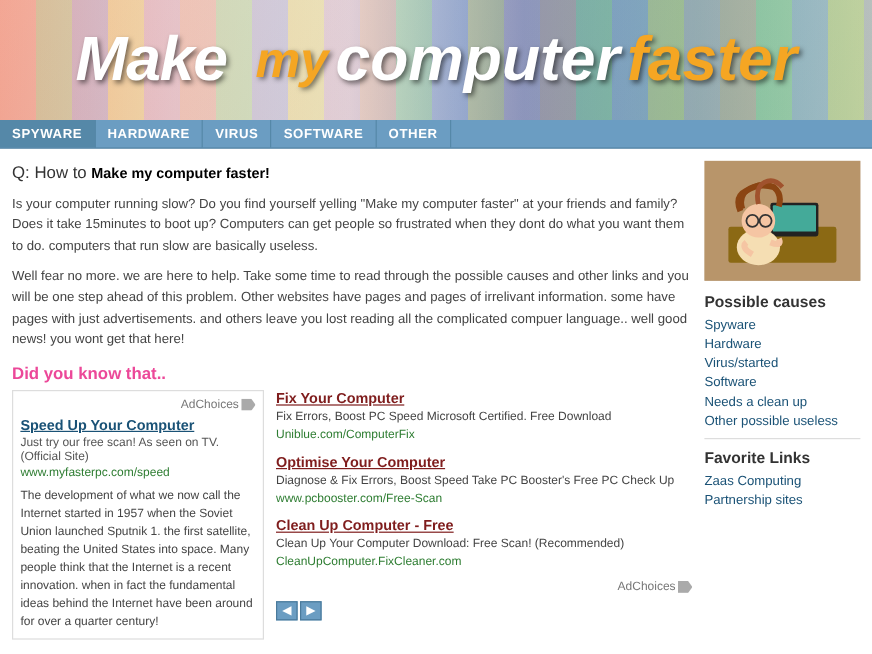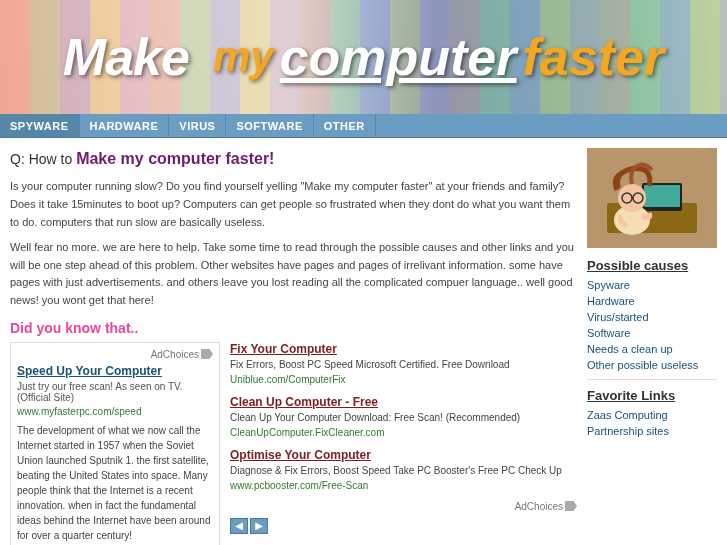--- a/index.html
+++ b/index.html
@@ -1,21 +1,21 @@
 <!DOCTYPE html>
 <html><head>
   <meta charset="utf-8">
   <style>
     * { margin: 0; padding: 0; box-sizing: border-box; }
     body { font-family: Arial, sans-serif; font-size: 12px; background: #fff; width: 727px; overflow-x: hidden; }
 
     
     #header-banner {
       width: 727px;
-      height: 114px;
+      height: 100px;
       background: linear-gradient(135deg, #e8e8e8 0%, #d0d0d0 100%);
       position: relative;
       overflow: hidden;
       display: flex;
       align-items: center;
       justify-content: center;
     }
     #header-banner .colorful-bg {
       position: absolute;
       top: 0; left: 0; right: 0; bottom: 0;
@@ -48,21 +48,20 @@
       margin-left: 24px;
     }
     .title-computer {
       font-size: 52px;
       font-weight: 900;
       color: #fff;
       text-shadow: 2px 2px 4px rgba(0,0,0,0.5);
       font-style: italic;
       font-family: Impact, Arial Black, sans-serif;
       margin-left: 6px;
-      text-decoration: underline;
     }
     .title-faster {
       font-size: 52px;
       font-weight: 900;
       color: #f5a623;
       text-shadow: 2px 2px 4px rgba(0,0,0,0.5);
       font-style: italic;
       font-family: Impact, Arial Black, sans-serif;
       margin-left: 6px;
     }
@@ -105,22 +104,22 @@
     }
 
     
     .q-heading {
       font-size: 14px;
       color: #333;
       margin-bottom: 8px;
       line-height: 1.4;
     }
     .q-heading strong {
-      font-size: 16px;
-      color: #701a75;
+      font-size: 12px;
+      color: #000000;
     }
 
     .intro-text {
       font-size: 11px;
       color: #444;
       line-height: 1.6;
       margin-bottom: 8px;
     }
 
     .did-you-know {
@@ -252,21 +251,20 @@
       overflow: hidden;
       position: relative;
     }
 
     .sidebar-section-title {
       font-size: 13px;
       font-weight: bold;
       color: #333;
       margin-bottom: 6px;
       margin-top: 2px;
-      text-decoration: underline;
     }
     .sidebar-link {
       display: block;
       color: #1a5276;
       font-size: 11px;
       text-decoration: none;
       margin-bottom: 4px;
       cursor: pointer;
     }
 
@@ -327,28 +325,28 @@
 Many people think that the Internet is a recent innovation. when in fact the fundamental ideas behind the Internet have been around for over a quarter century!</div>
       </div>
 
       <div id="links-box">
         <div class="link-item">
           <div class="link-title">Fix Your Computer</div>
           <div class="link-desc">Fix Errors, Boost PC Speed Microsoft Certified. Free Download</div>
           <div class="link-url">Uniblue.com/ComputerFix</div>
         </div>
         <div class="link-item">
+          <div class="link-title">Optimise Your Computer</div>
+          <div class="link-desc">Diagnose &amp; Fix Errors, Boost Speed Take PC Booster's Free PC Check Up</div>
+          <div class="link-url">www.pcbooster.com/Free-Scan</div>
+        </div>
+        <div class="link-item">
           <div class="link-title">Clean Up Computer - Free</div>
           <div class="link-desc">Clean Up Your Computer Download: Free Scan! (Recommended)</div>
           <div class="link-url">CleanUpComputer.FixCleaner.com</div>
-        </div>
-        <div class="link-item">
-          <div class="link-title">Optimise Your Computer</div>
-          <div class="link-desc">Diagnose &amp; Fix Errors, Boost Speed Take PC Booster's Free PC Check Up</div>
-          <div class="link-url">www.pcbooster.com/Free-Scan</div>
         </div>
         <div class="ad-choices-bottom">
           <span>AdChoices</span>
           <span class="ad-choices-icon"></span>
         </div>
         <div class="nav-arrows">
           <div class="nav-arrow">◀</div>
           <div class="nav-arrow">▶</div>
         </div>
       </div>

